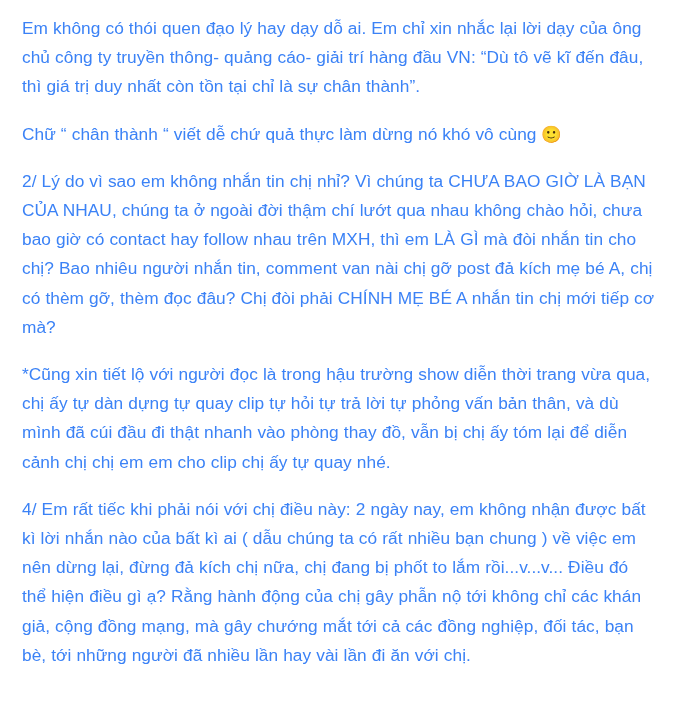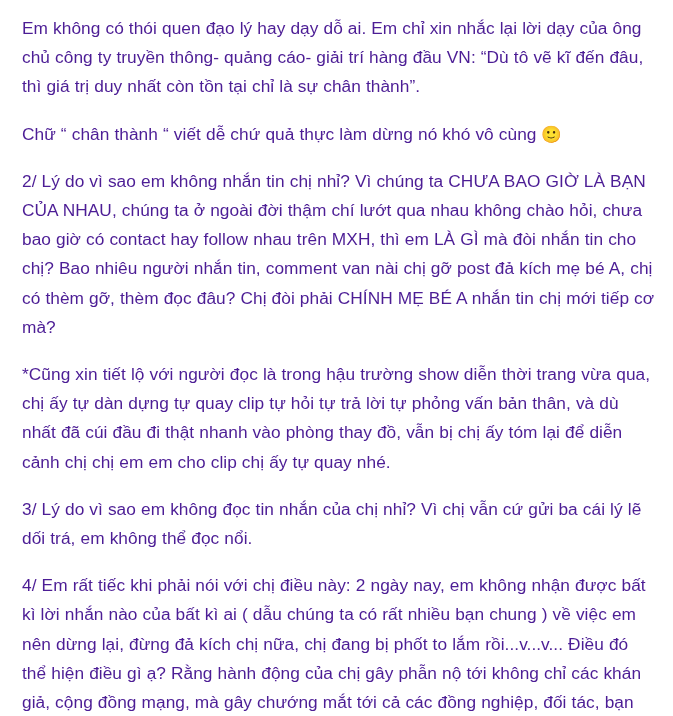--- a/index.html
+++ b/index.html
@@ -15,37 +15,36 @@
     color: #1c1e21;
   }
   .post {
     padding: 14px 18px 0 22px;
     box-sizing: border-box;
   }
   .para {
     font-size: 17.3px;
     line-height: 29.2px;
     margin: 0 0 18px 0;
-    color: #4c1d95;
+    color: #3b82f6;
     letter-spacing: 0.05px;
     word-spacing: 0.2px;
     text-align: left;
     white-space: pre-wrap;
   }
   .para:last-child {
     margin-bottom: 0;
   }
   .emoji {
     font-family: "DejaVu Sans", sans-serif;
     font-size: 16.5px;
   }
 </style>
 </head>
 <body>
 
 <div class="post">
   <p class="para">Em không có thói quen đạo lý hay dạy dỗ ai. Em chỉ xin nhắc lại lời dạy của ông chủ công ty truyền thông- quảng cáo- giải trí hàng đầu VN: “Dù tô vẽ kĩ đến đâu, thì giá trị duy nhất còn tồn tại chỉ là sự chân thành”.</p>
   <p class="para"><span>Chữ “ chân thành “ viết dễ chứ quả thực làm dừng nó khó vô cùng </span><span class="emoji">🙂</span></p>
   <p class="para">2/ Lý do vì sao em không nhắn tin chị nhỉ? Vì chúng ta CHƯA BAO GIỜ LÀ BẠN CỦA NHAU, chúng ta ở ngoài đời thậm chí lướt qua nhau không chào hỏi, chưa bao giờ có contact hay follow nhau trên MXH, thì em LÀ GÌ mà đòi nhắn tin cho chị? Bao nhiêu người nhắn tin, comment van nài chị gỡ post đả kích mẹ bé A, chị có thèm gỡ, thèm đọc đâu? Chị đòi phải CHÍNH MẸ BÉ A nhắn tin chị mới tiếp cơ mà?</p>
-  <p class="para">*Cũng xin tiết lộ với người đọc là trong hậu trường show diễn thời trang vừa qua, chị ấy tự dàn dựng tự quay clip tự hỏi tự trả lời tự phỏng vấn bản thân, và dù nhất đã cúi đầu đi thật nhanh vào phòng thay đồ, vẫn bị chị ấy tóm lại để diễn cảnh chị chị em em cho clip chị ấy tự quay nhé.</p>
-  <p class="para">3/ Lý do vì sao em không đọc tin nhắn của chị nhỉ? Vì chị vẫn cứ gửi ba cái lý lẽ dối trá, em không thể đọc nổi.</p>
+  <p class="para">*Cũng xin tiết lộ với người đọc là trong hậu trường show diễn thời trang vừa qua, chị ấy tự dàn dựng tự quay clip tự hỏi tự trả lời tự phỏng vấn bản thân, và dù mình đã cúi đầu đi thật nhanh vào phòng thay đồ, vẫn bị chị ấy tóm lại để diễn cảnh chị chị em em cho clip chị ấy tự quay nhé.</p>
   <p class="para">4/ Em rất tiếc khi phải nói với chị điều này: 2 ngày nay, em không nhận được bất kì lời nhắn nào của bất kì ai ( dẫu chúng ta có rất nhiều bạn chung ) về việc em nên dừng lại, đừng đả kích chị nữa, chị đang bị phốt to lắm rồi...v...v... Điều đó thể hiện điều gì ạ? Rằng hành động của chị gây phẫn nộ tới không chỉ các khán giả, cộng đồng mạng, mà gây chướng mắt tới cả các đồng nghiệp, đối tác, bạn bè, tới những người đã nhiều lần hay vài lần đi ăn với chị.</p>
 </div>
 
 </body></html>

